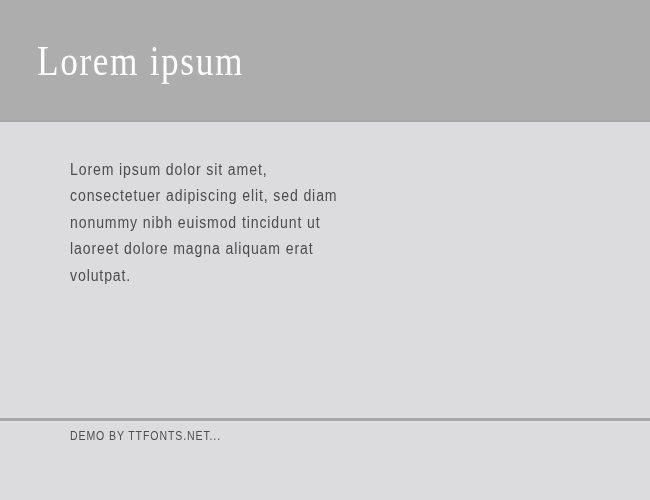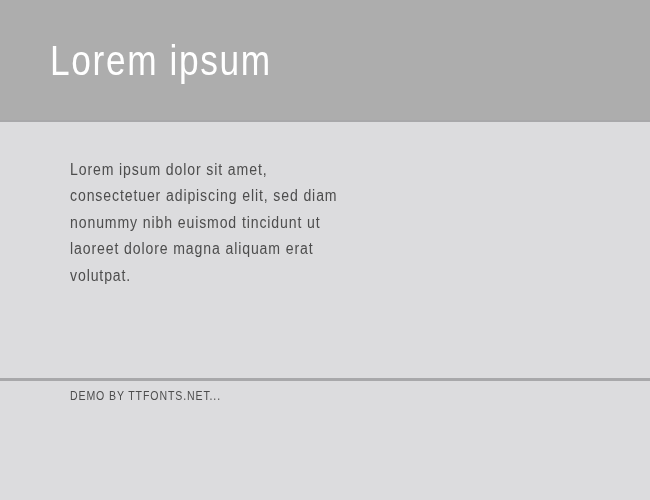--- a/index.html
+++ b/index.html
@@ -12,38 +12,39 @@
       height: 500px;
       background: #dcdcde;
       font-family: Arial, Helvetica, sans-serif;
       overflow: hidden;
     }
     .header {
       background: #adadad;
       height: 120px;
       display: flex;
       align-items: center;
-      padding-left: 50px;
+      padding-left: 37px;
+      font-family: Liberation Serif, serif;
     }
     .title {
       font-size: 43px;
       color: #ffffff;
       font-weight: 300;
       letter-spacing: 2px;
       font-stretch: condensed;
       transform: scaleX(0.82);
       transform-origin: left center;
     }
     .divider-top {
       height: 2px;
       background: #a8a8aa;
     }
     .content {
       padding: 35px 70px;
-      height: 256px;
+      height: 296px;
     }
     .body-text {
       font-size: 16px;
       color: #4d4d4d;
       line-height: 1.65;
       letter-spacing: 1px;
       max-width: 310px;
       font-stretch: condensed;
       transform: scaleX(0.88);
       transform-origin: left top;

